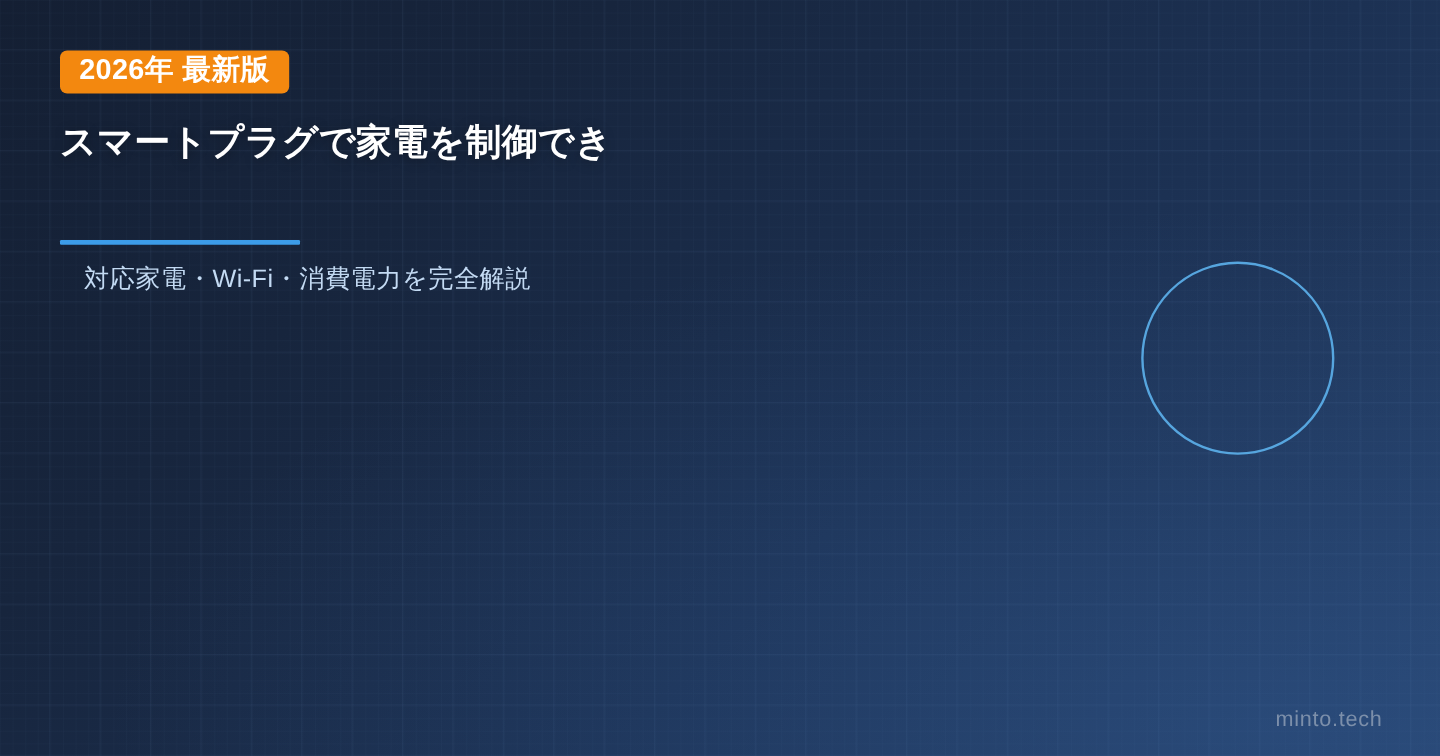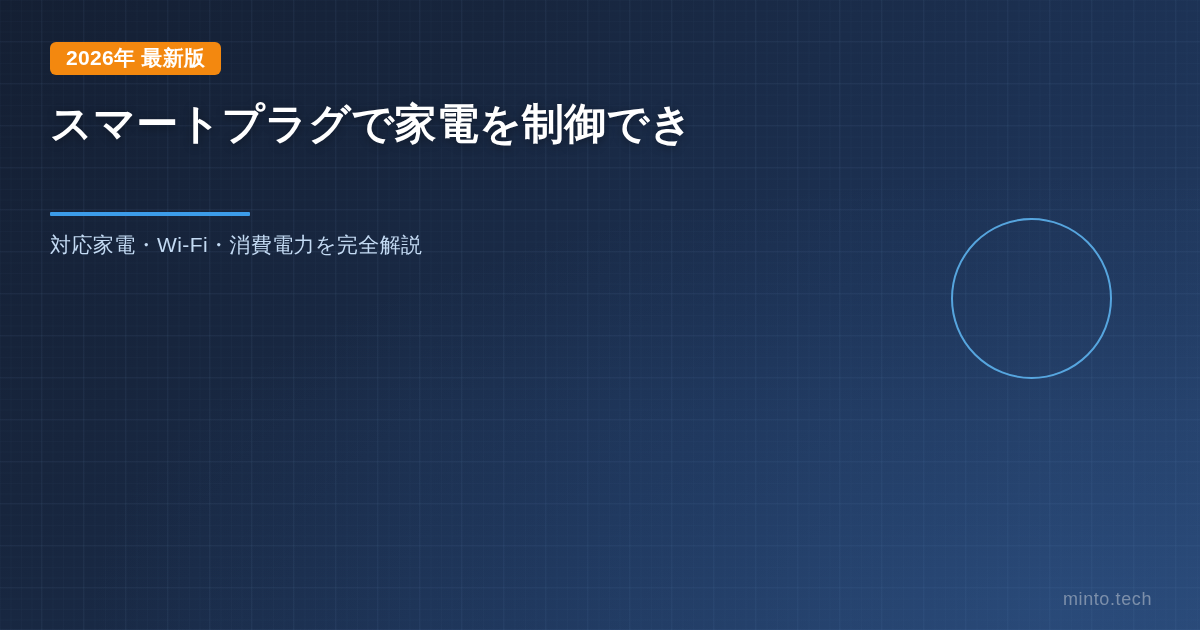--- a/index.html
+++ b/index.html
@@ -67,31 +67,31 @@
     top: 0;
     width: 820px;
   }
 
   .badge {
     display: inline-block;
     margin-top: 42px;
     padding: 5px 16px 7px 16px;
     background: #f3880f;
     color: #ffffff;
-    font-size: 21px;
+    font-size: 24px;
     font-weight: bold;
     letter-spacing: 0.3px;
     border-radius: 6px;
     line-height: 1.0;
   }
 
   .title {
     margin: 22px 0 0 0;
     color: #ffffff;
-    font-size: 42px;
+    font-size: 30px;
     font-weight: bold;
     line-height: 1.27;
     letter-spacing: 0.2px;
     text-shadow: 0 2px 10px rgba(0, 0, 0, 0.35);
   }
   .title .line { display: block; }
 
   .rule {
     width: 200px;
     height: 4px;
@@ -100,20 +100,21 @@
     border-radius: 1px;
   }
 
   .subtitle {
     margin-top: 14px;
     color: #c3daf3;
     font-size: 21px;
     font-weight: normal;
     letter-spacing: 0.4px;
     line-height: 1.4;
+    margin-left: 20px;
   }
 
   .watermark {
     position: absolute;
     right: 48px;
     bottom: 20px;
     color: #8193ad;
     font-size: 18px;
     letter-spacing: 0.6px;
     opacity: 0.95;

